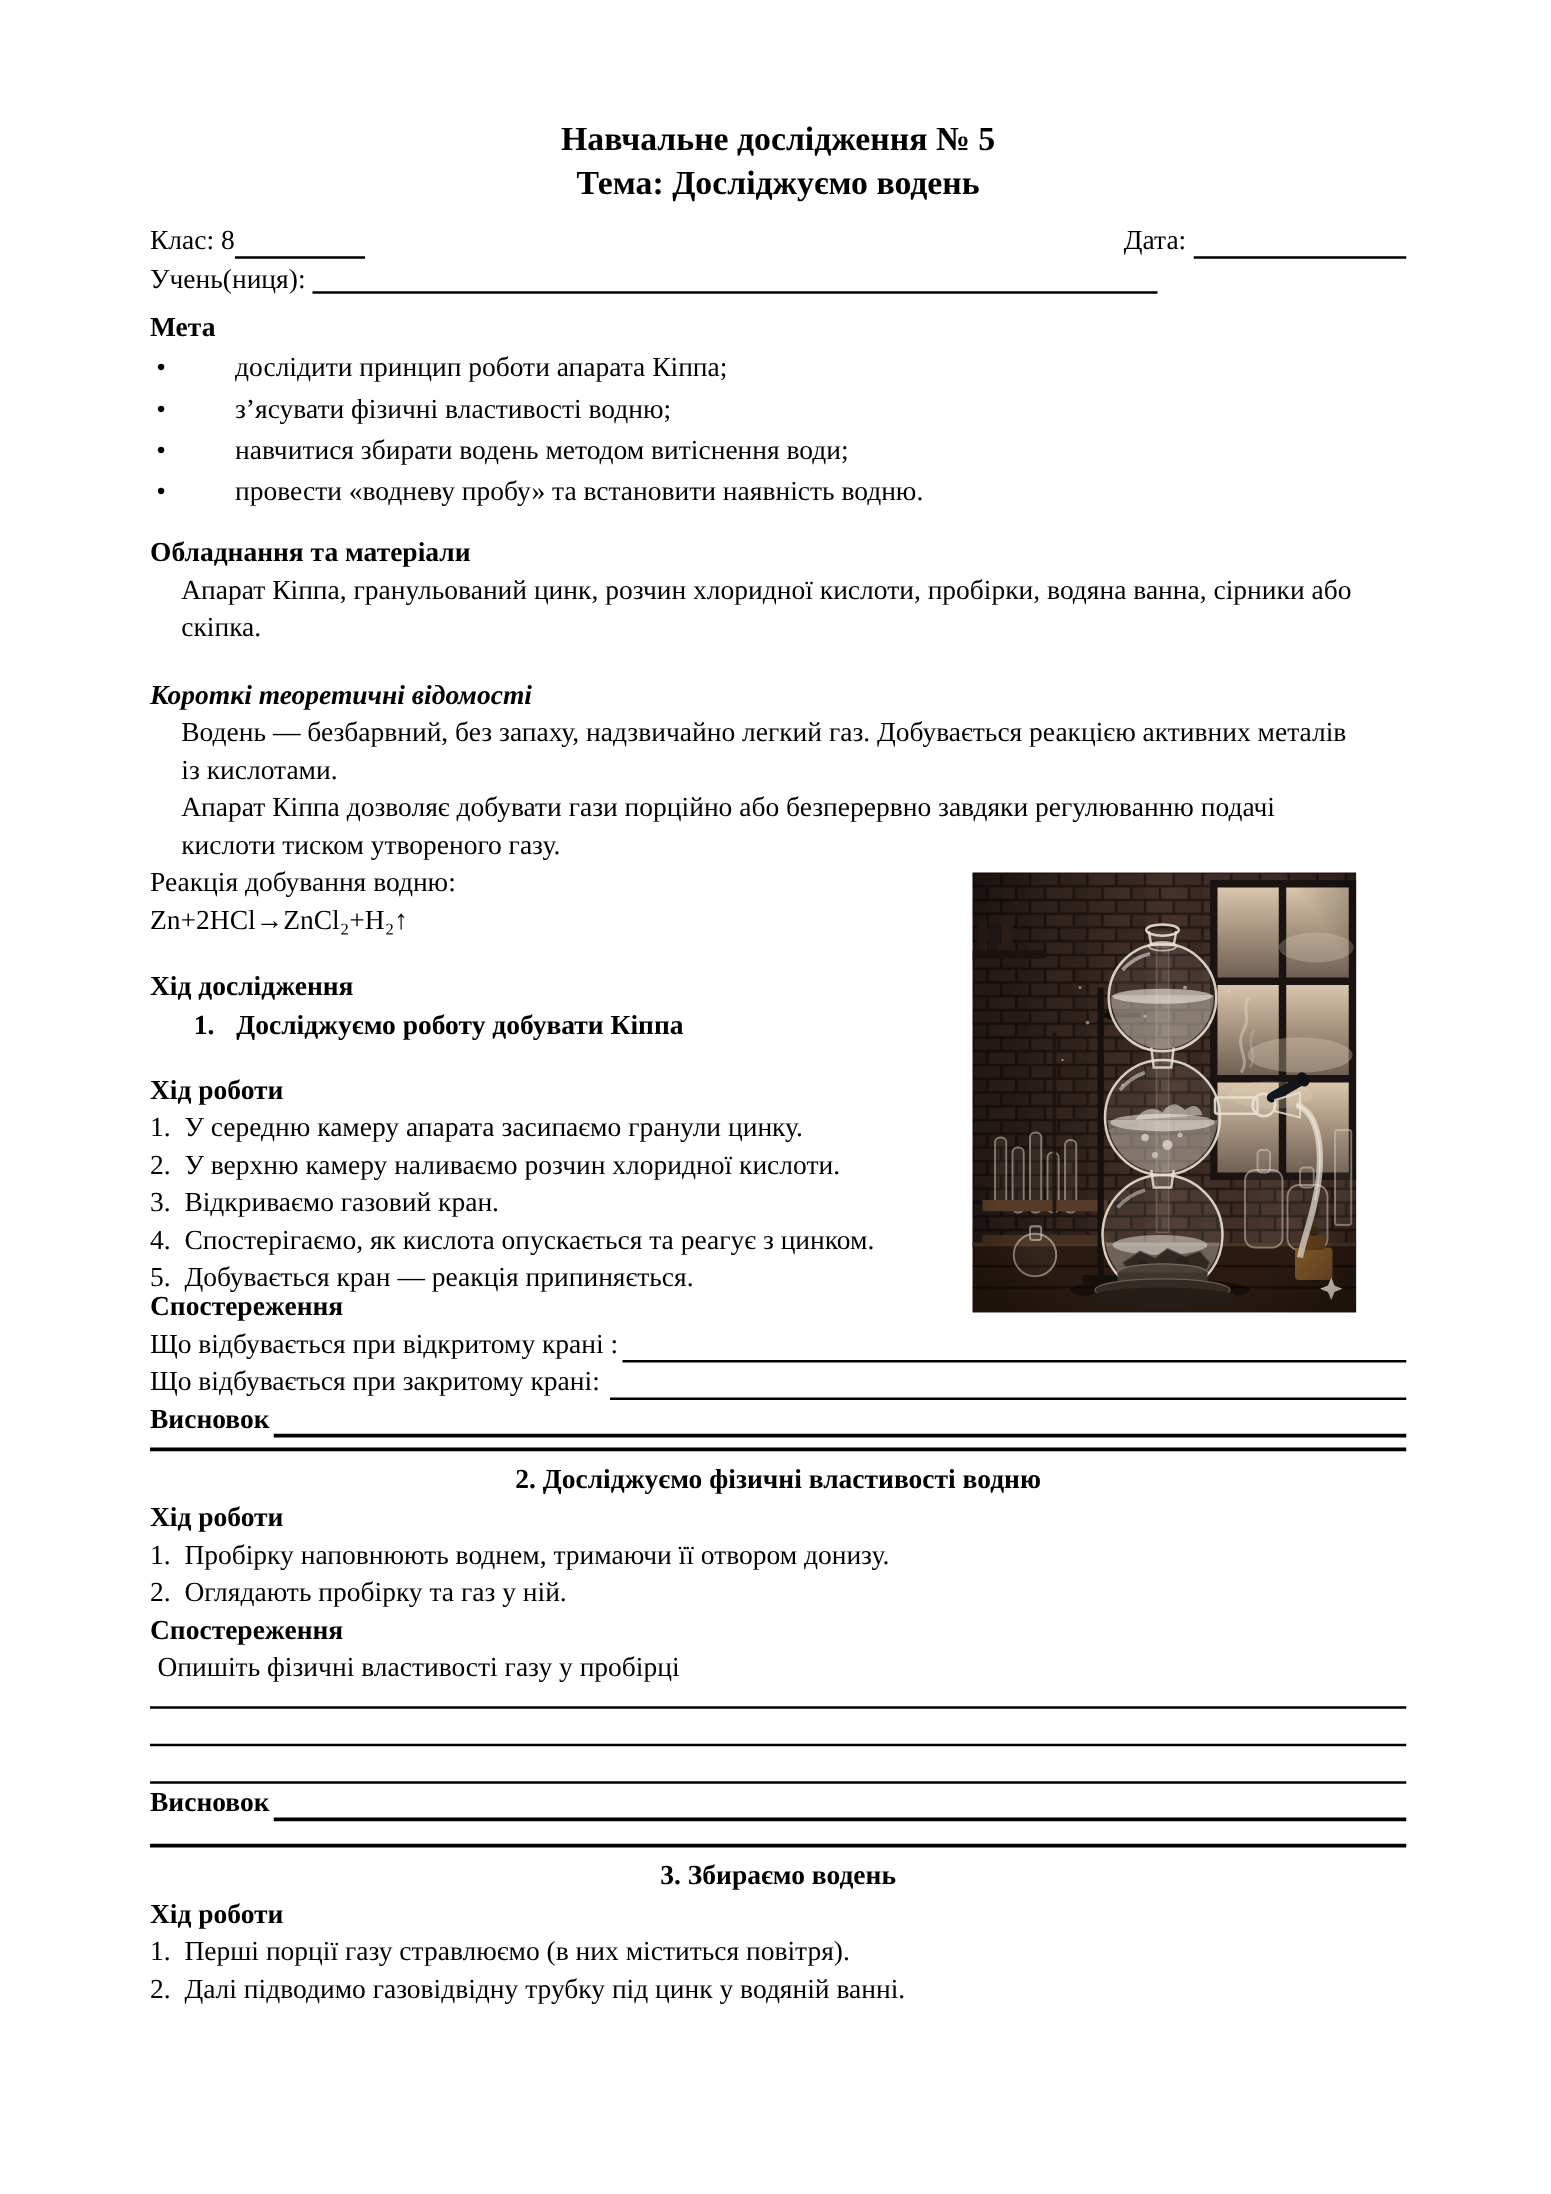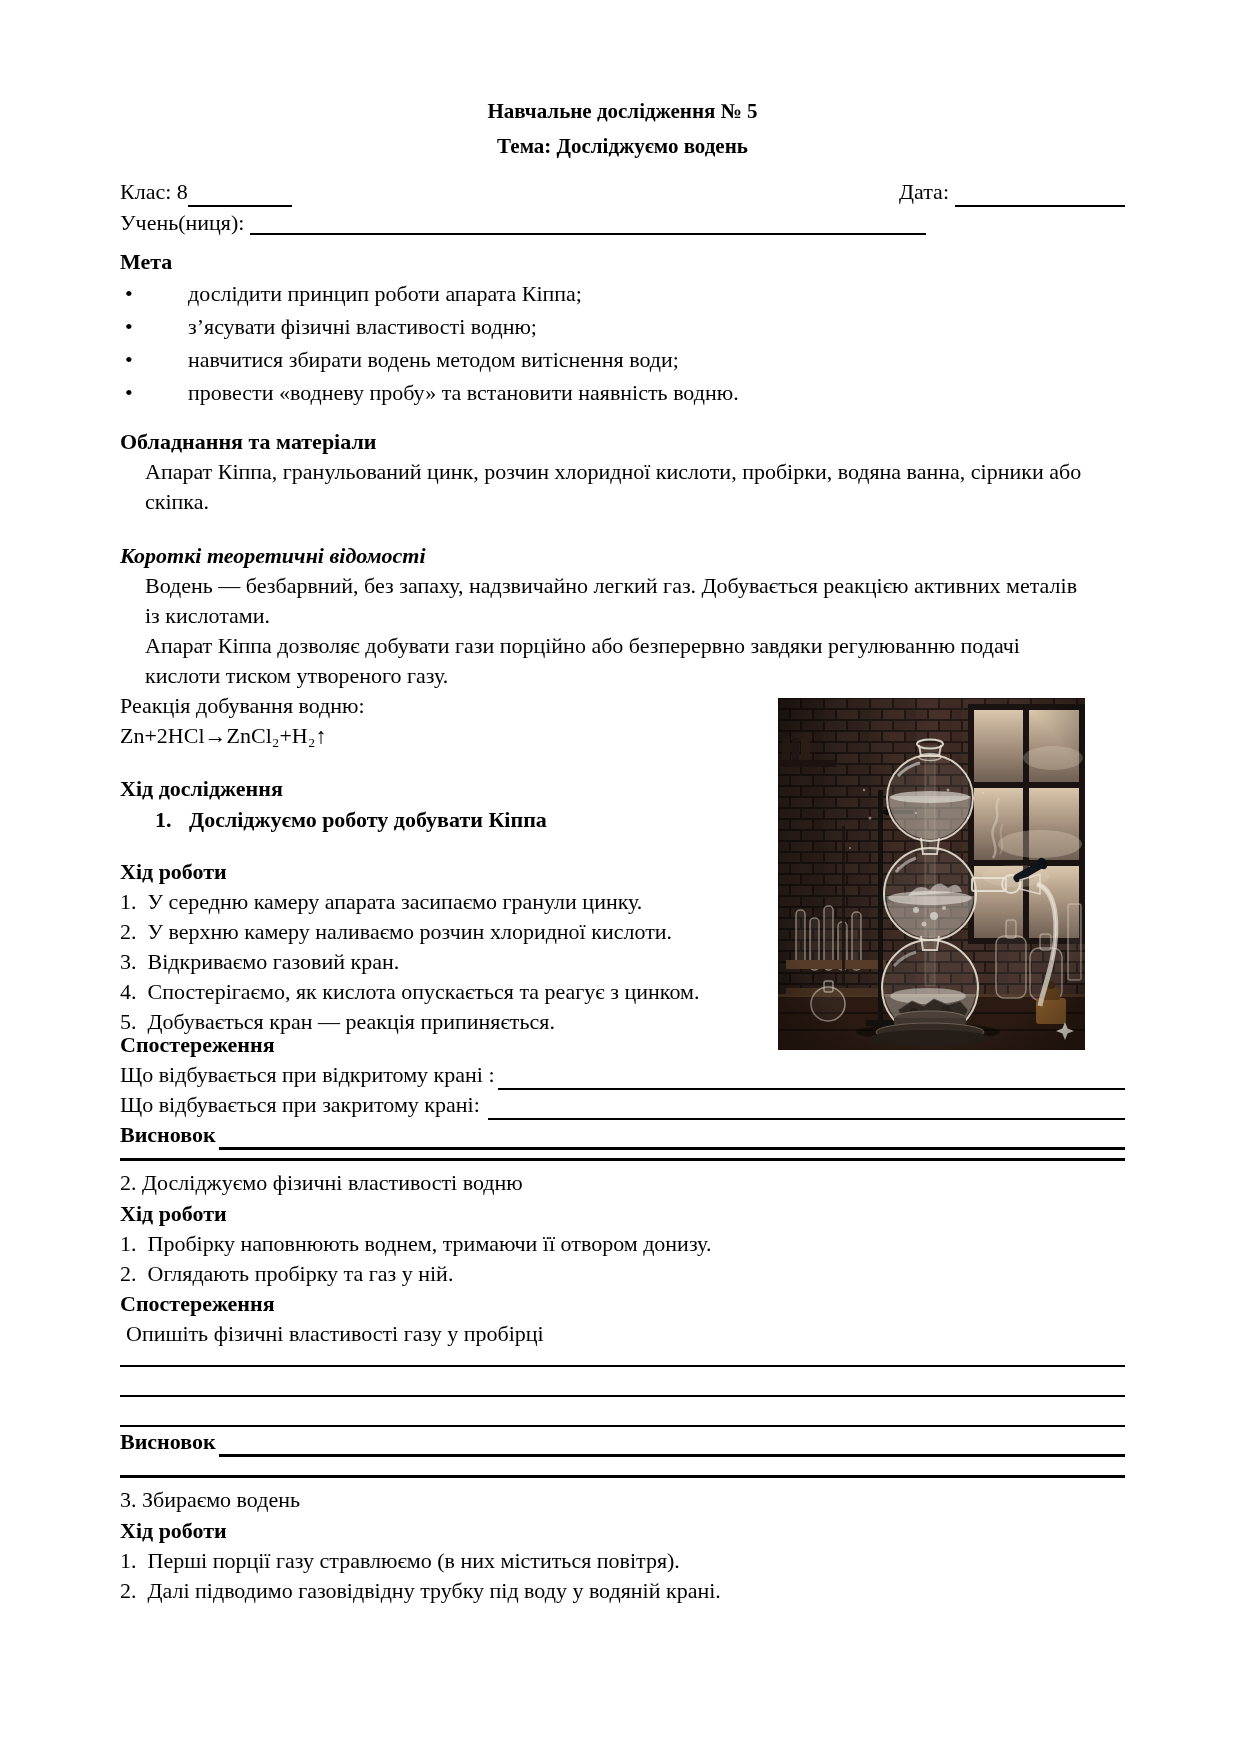--- a/index.html
+++ b/index.html
@@ -6,21 +6,21 @@
   .page{
     position:relative;
     width:1241px;height:1755px;
     background:#fff;
     box-sizing:border-box;
     padding:94px 116px 0 120px;
     font-family:"Liberation Serif","DejaVu Serif",serif;
     font-size:22px;line-height:31px;color:#000;
     overflow:hidden;
   }
-  h1,h2{margin:0;font-size:21px;line-height:35px;font-weight:700;text-align:center;}
+  h1,h2{margin:0;font-size:27px;line-height:35px;font-weight:700;text-align:center;}
   .b{font-weight:700;}
   .row30{line-height:30px;}
   .header-row{display:flex;margin-top:12px;align-items:flex-end;}
   .grp{display:flex;align-items:flex-end;text-align:right;}
   .date-grp{margin-left:auto;}
   .uline{display:inline-block;border-bottom:2px solid #000;height:22px;}
   .u-klas{width:104px;}
   .u-date{width:170px;margin-left:6px;}
   .student-row{display:flex;align-items:center;}
   .u-student{width:676px;margin-left:6px;}
@@ -40,21 +40,21 @@
   ol.steps li::before{content:counter(st) ".\00a0\00a0";}
   .steps-narrow{max-width:622px;}
   .obs-h1{margin-top:-8px;}
   .fill-row{display:flex;align-items:flex-end;line-height:30px;}
   .fill-row .lbl{white-space:pre;}
   .fill-row .uline{flex:1;margin-left:3px;}
   .concl-row .uline{border-bottom-width:3px;}
   .rule-bold{height:0;border-bottom:3.5px solid #000;}
   .rule-1{margin-top:8px;}
   .rule-2{margin-top:18px;}
-  .sec-title{margin-top:6px;font-weight:400;}
+  .sec-title{margin-top:6px;font-weight:700;text-align:center;}
   .write-line{border-bottom:2px solid #000;}
   .wl-1{height:16px;}
   .wl-2,.wl-3{height:28px;}
   .photo{
     position:absolute;left:778px;top:698px;width:307px;height:352px;
   }
   .photo svg{display:block;}
 </style>
 </head>
 <body>
@@ -142,21 +142,21 @@
   <div class="fill-row concl-row">
     <span class="lbl b">Висновок</span>
       <span class="uline"></span>
   </div>
   <div class="rule-bold rule-2"></div>
 
   <div class="sec-title">3. Збираємо водень</div>
   <div class="b">Хід роботи</div>
   <ol class="steps">
     <li>Перші порції газу стравлюємо (в них міститься повітря).</li>
-    <li>Далі підводимо газовідвідну трубку під воду у водяній крані.</li>
+    <li>Далі підводимо газовідвідну трубку під цинк у водяній ванні.</li>
   </ol>
 
   <div class="photo">
     <svg width="307" height="352" viewBox="0 0 307 352" xmlns="http://www.w3.org/2000/svg">
       <defs>
         <linearGradient id="sky" x1="0" y1="0" x2="0" y2="1">
           <stop offset="0" stop-color="#d9c6ab"></stop>
             <stop offset="0.55" stop-color="#a08c79"></stop>
             <stop offset="1" stop-color="#6f6054"></stop>
         </linearGradient>

